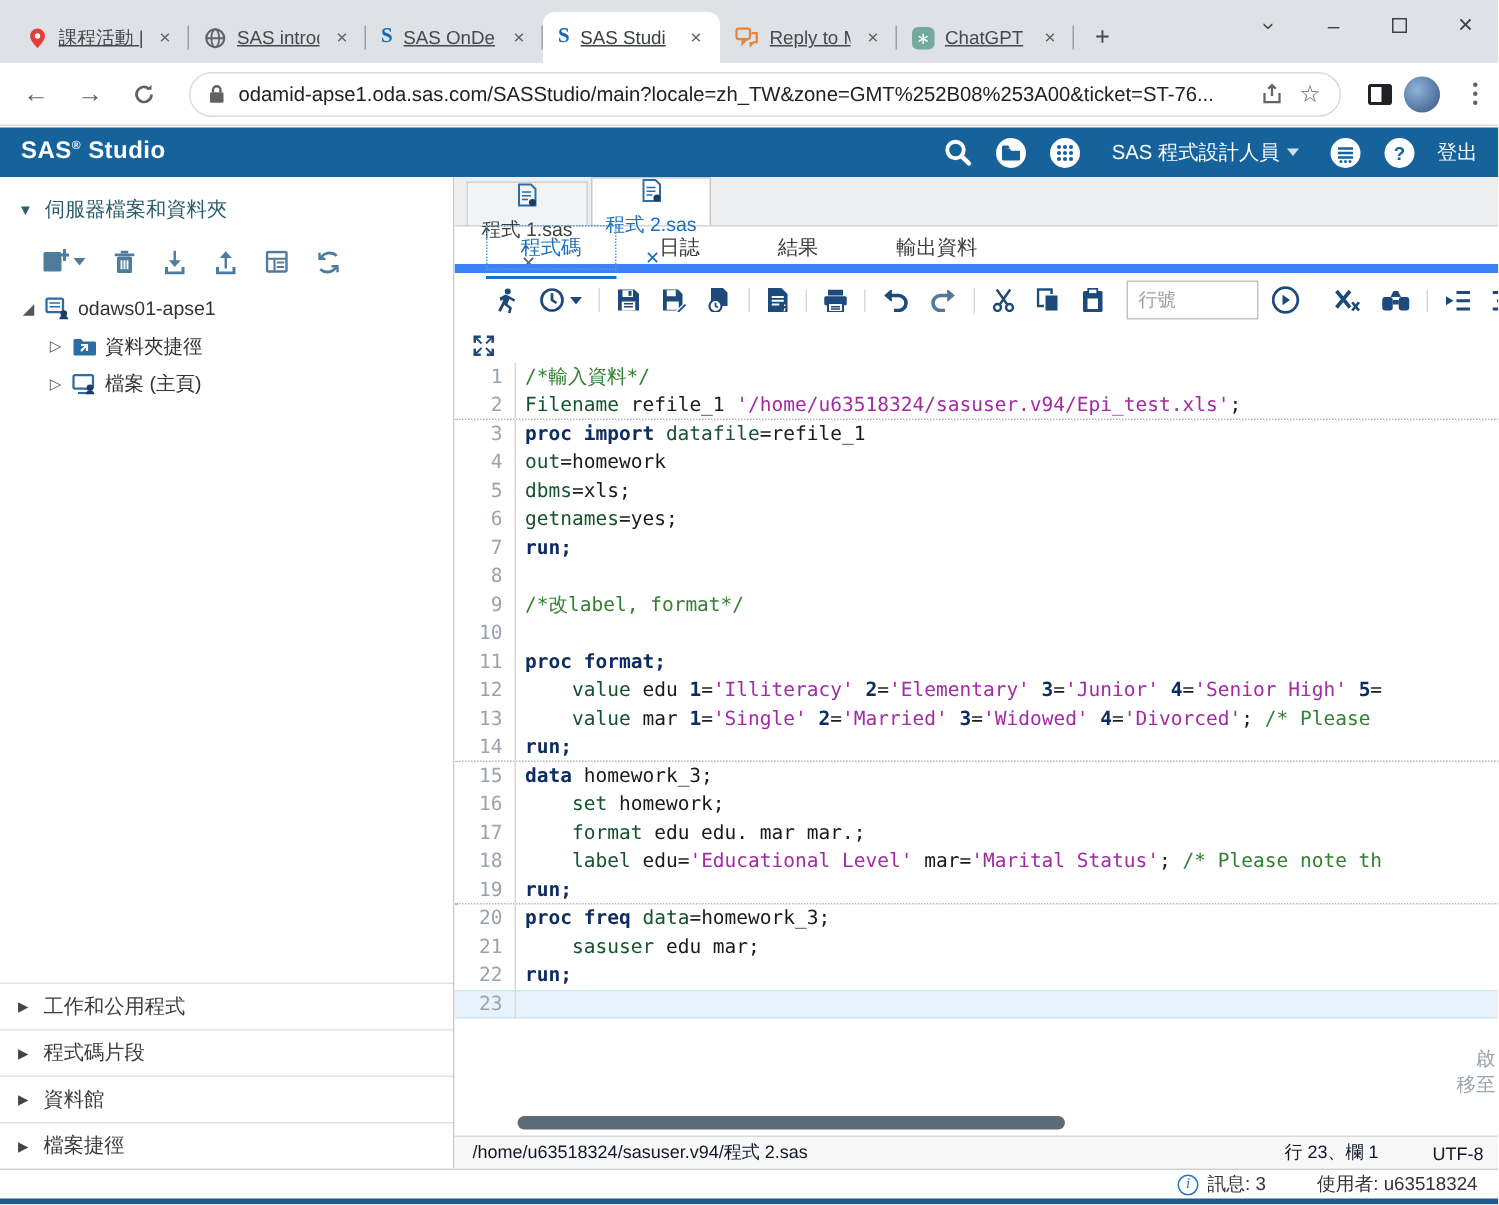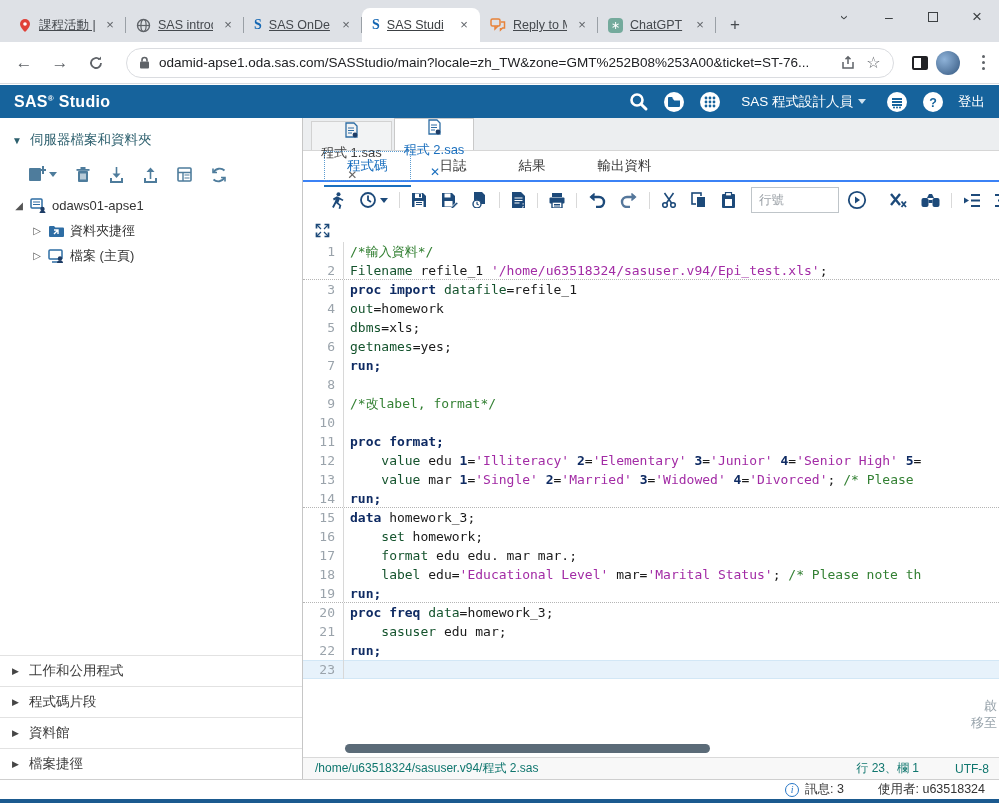--- a/index.html
+++ b/index.html
@@ -71,21 +71,21 @@
 
   
   .doctabs{height:33px;background:#eceef0;display:flex;align-items:flex-end;padding-left:8px;border-bottom:1px solid #d6d6d6;flex:0 0 auto;}
   .dtab{display:flex;align-items:center;gap:6px;height:29px;padding:0 9px;font-size:13px;color:#3f3f3f;
         background:#f2f3f4;border:1px solid #d2d2d2;border-bottom:none;margin-right:2px;flex-direction:column;}
   .dtab.active{background:#fff;color:#1a6fbe;height:32px;border-color:#c9c9c9;position:relative;}
   .dtab .dclose{font-size:12px;color:#666;margin-left:2px;}
   .dtab.active .dclose{color:#1a6fbe;}
 
   
-  .viewtabs{height:31px;display:flex;align-items:center;padding-left:22px;gap:8px;border-bottom:2px solid #3b82f6;flex:0 0 auto;}
+  .viewtabs{height:31px;display:flex;align-items:flex-start;padding-left:22px;gap:8px;border-bottom:6px solid #3b82f6;flex:0 0 auto;}
   .vtab{font-size:13.5px;color:#3c3c3c;padding:5px 22px;position:relative;}
   .vtab.active{color:#1a6fbe;outline:1px dotted #5a9bd0;}
   .vtab.active::after{content:"";position:absolute;left:-1px;right:-1px;bottom:-7px;height:2px;background:#1a6fbe;}
 
   
   .etoolbar{height:36px;display:flex;align-items:center;padding-left:14px;flex:0 0 auto;}
   .egroup{display:flex;align-items:center;gap:14px;padding:0 11px;}
   .egroup + .egroup{border-left:1px solid #d9d9d9;}
   .ebtn{display:inline-flex;align-items:center;justify-content:center;}
   .lineinput{width:88px;height:26px;border:1px solid #bfc5c9;font-size:12.5px;color:#333;padding:0 7px;margin:0 4px;}
@@ -100,21 +100,21 @@
   .cline.sep{border-bottom:1px dotted #b5b5b5;}
   .gut{width:40px;text-align:right;color:#9aa3ab;padding-right:8px;flex:0 0 auto;}
   .ctext{flex:1;border-left:1px solid #d8d8d8;padding-left:6px;overflow:hidden;}
   .tok-p{color:#1a1a1a;} .tok-kw{color:#14532d;} .tok-bold{color:#0f2b63;font-weight:bold;}
   .tok-num{color:#0f2b63;font-weight:bold;} .tok-str{color:#a22ba5;} .tok-com{color:#338033;}
   .hscroll{position:absolute;left:42px;bottom:4px;width:365px;height:9px;background:#5b6b78;border-radius:5px;}
   .overlaytxt{position:absolute;right:2px;color:#9aa5ad;font-size:13px;text-align:right;line-height:17px;}
 
   
   .estatus{height:22px;border-top:1px solid #d9d9d9;background:#f8f8f8;display:flex;align-items:center;
-           font-size:12px;color:#0f766e;padding:0 10px 0 12px;flex:0 0 auto;}
+           font-size:12px;color:#0f172a;padding:0 10px 0 12px;flex:0 0 auto;}
   .estatus .epath{flex:1;white-space:nowrap;overflow:hidden;}
   .estatus .epos{margin-right:36px;}
 
   
   .appstatus{position:absolute;left:0;top:779px;width:999px;height:20px;background:#fff;border-top:1px solid #cfcfcf;
              display:flex;align-items:center;justify-content:flex-end;font-size:12.5px;color:#333;padding-right:14px;gap:34px;}
   .infowrap{display:flex;align-items:center;gap:6px;}
   .infoicon{width:14px;height:14px;border-radius:50%;border:1.4px solid #2676c6;color:#2676c6;font-size:10px;
             display:inline-flex;align-items:center;justify-content:center;font-family:"Liberation Serif",serif;font-style:italic;}
   .bottomedge{position:absolute;left:0;top:799px;width:999px;height:4px;background:#1b5a8f;}

